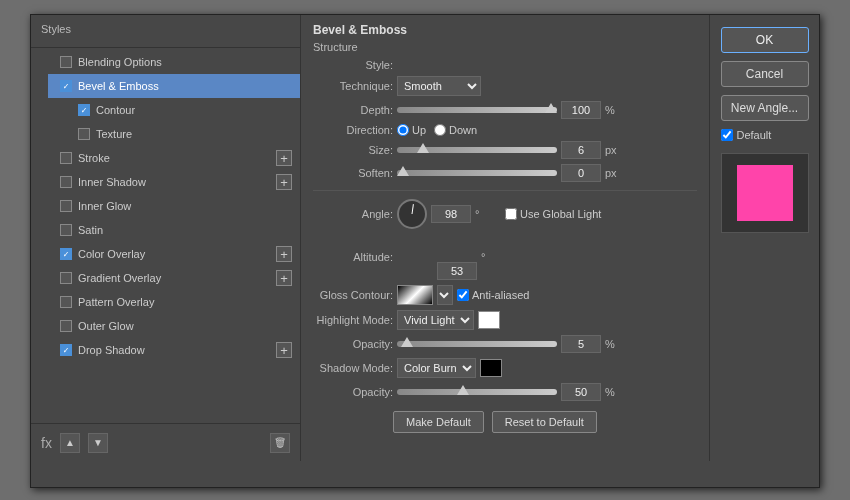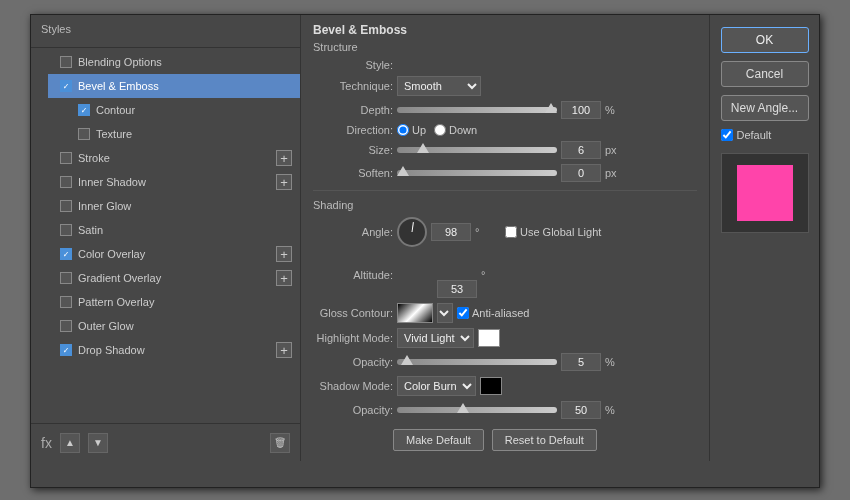--- a/index.html
+++ b/index.html
@@ -476,21 +476,20 @@
         <div class="slider-track">
           <div class="slider-thumb" style="left: 0px;"></div>
         </div>
         <input class="num-input" type="text" value="0" style="">
         <span class="unit-label">px</span>
       </div>
 
       <hr class="section-divider">
 
       <div class="shading-section">
-        <div class="sub-title">Shading</div>
 
         <div class="form-row">
           <span class="form-label">Angle:</span>
           <div class="angle-dial">
             <div class="angle-needle"></div>
           </div>
           <input class="num-input" type="text" value="98" style="">
           <span class="unit-label">°</span>
           <label style="display:flex;align-items:center;gap:3px;color:#ccc;font-size:11px;padding-left:8px;">
             <input type="checkbox" style="">

